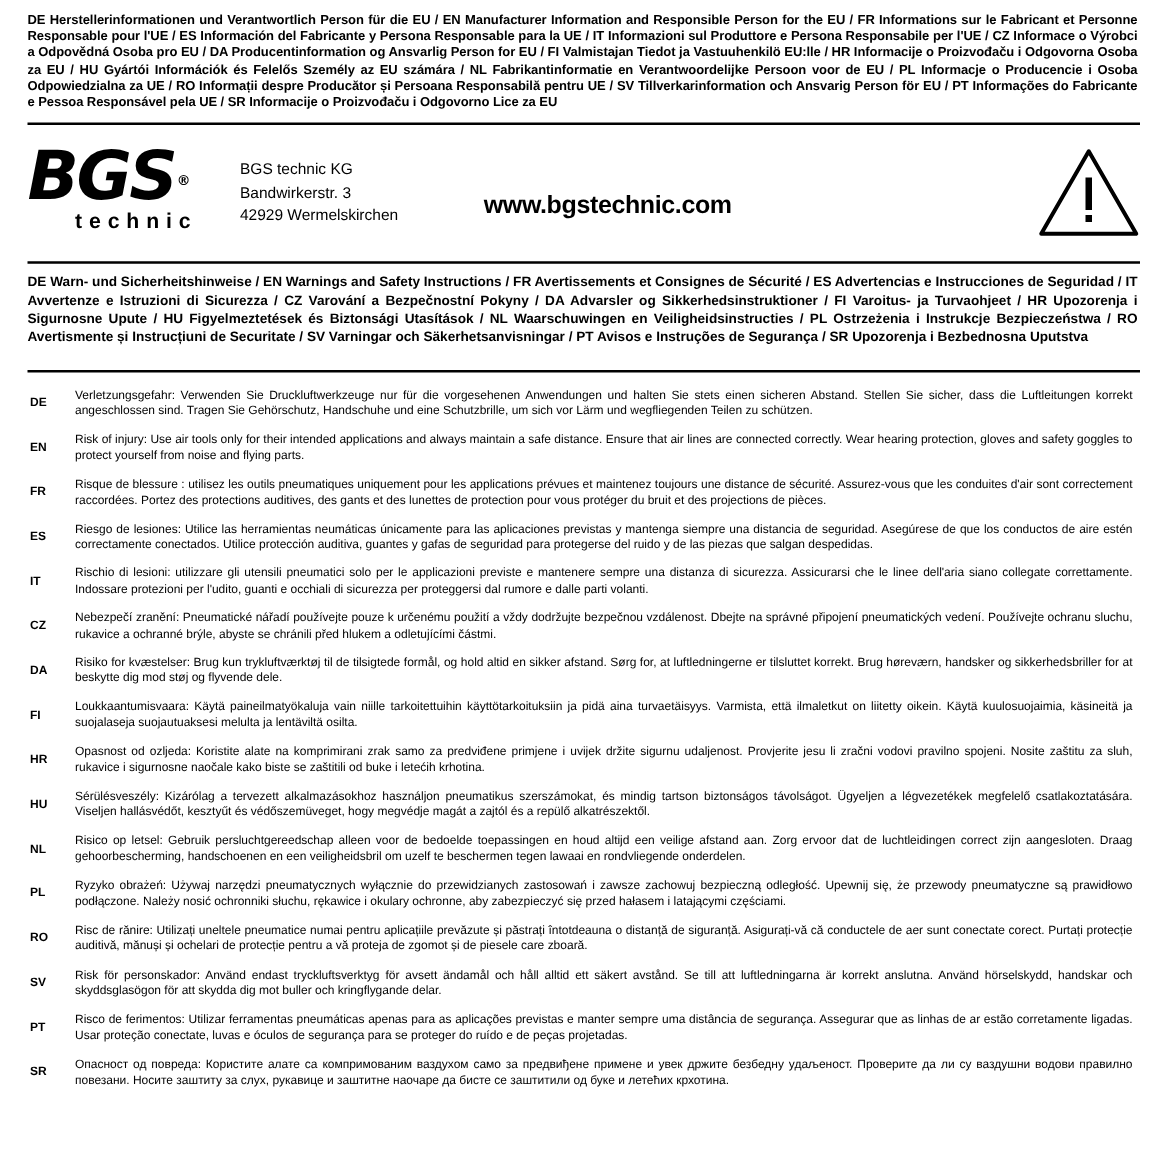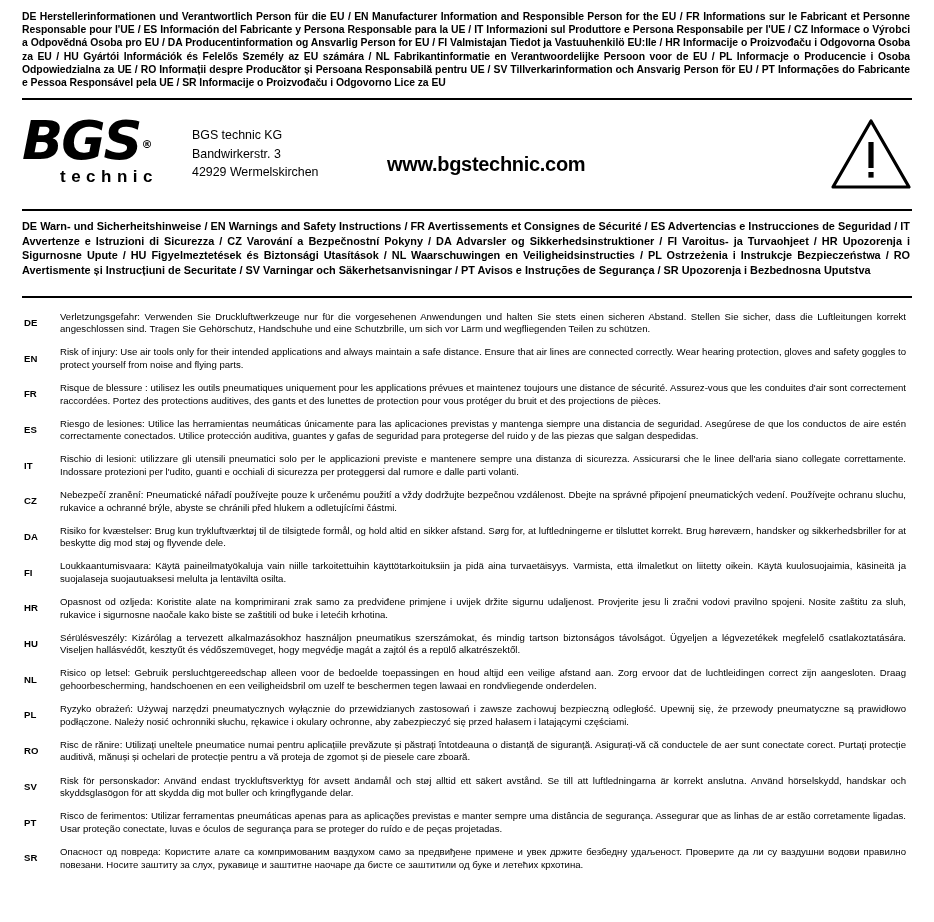--- a/index.html
+++ b/index.html
@@ -224,21 +224,21 @@
       <div class="row">
         <div class="lang">PL</div>
         <div class="txt">Ryzyko obrażeń: Używaj narzędzi pneumatycznych wyłącznie do przewidzianych zastosowań i zawsze zachowuj bezpieczną odległość. Upewnij się, że przewody pneumatyczne są prawidłowo podłączone. Należy nosić ochronniki słuchu, rękawice i okulary ochronne, aby zabezpieczyć się przed hałasem i latającymi częściami.</div>
       </div>
       <div class="row">
         <div class="lang">RO</div>
         <div class="txt">Risc de rănire: Utilizați uneltele pneumatice numai pentru aplicațiile prevăzute și păstrați întotdeauna o distanță de siguranță. Asigurați-vă că conductele de aer sunt conectate corect. Purtați protecție auditivă, mănuși și ochelari de protecție pentru a vă proteja de zgomot și de piesele care zboară.</div>
       </div>
       <div class="row">
         <div class="lang">SV</div>
-        <div class="txt">Risk för personskador: Använd endast tryckluftsverktyg för avsett ändamål och støj alltid ett säkert avstånd. Se till att luftledningarna är korrekt anslutna. Använd hörselskydd, handskar och skyddsglasögon för att skydda dig mot buller och kringflygande delar.</div>
+        <div class="txt">Risk för personskador: Använd endast tryckluftsverktyg för avsett ändamål och håll alltid ett säkert avstånd. Se till att luftledningarna är korrekt anslutna. Använd hörselskydd, handskar och skyddsglasögon för att skydda dig mot buller och kringflygande delar.</div>
       </div>
       <div class="row">
         <div class="lang">PT</div>
         <div class="txt">Risco de ferimentos: Utilizar ferramentas pneumáticas apenas para as aplicações previstas e manter sempre uma distância de segurança. Assegurar que as linhas de ar estão corretamente ligadas. Usar proteção conectate, luvas e óculos de segurança para se proteger do ruído e de peças projetadas.</div>
       </div>
       <div class="row">
         <div class="lang">SR</div>
         <div class="txt">Опасност од повреда: Користите алате са компримованим ваздухом само за предвиђене примене и увек држите безбедну удаљеност. Проверите да ли су ваздушни водови правилно повезани. Носите заштиту за слух, рукавице и заштитне наочаре да бисте се заштитили од буке и летећих крхотина.</div>
       </div>
     </div>

